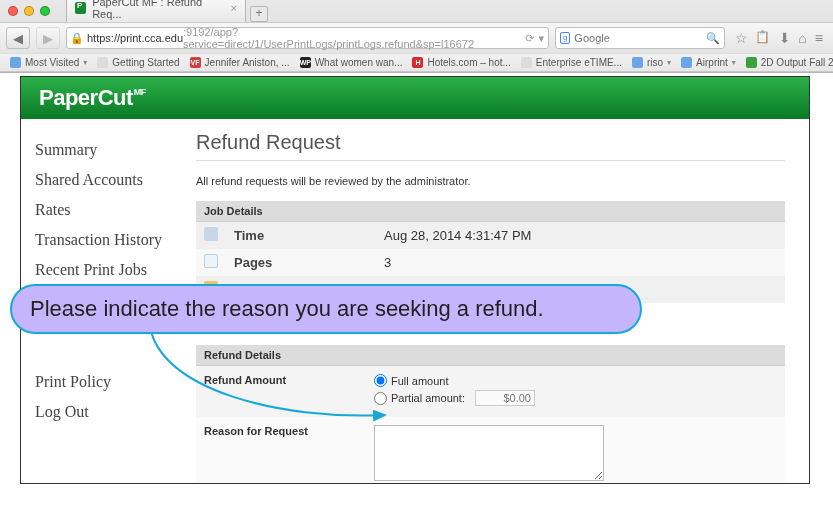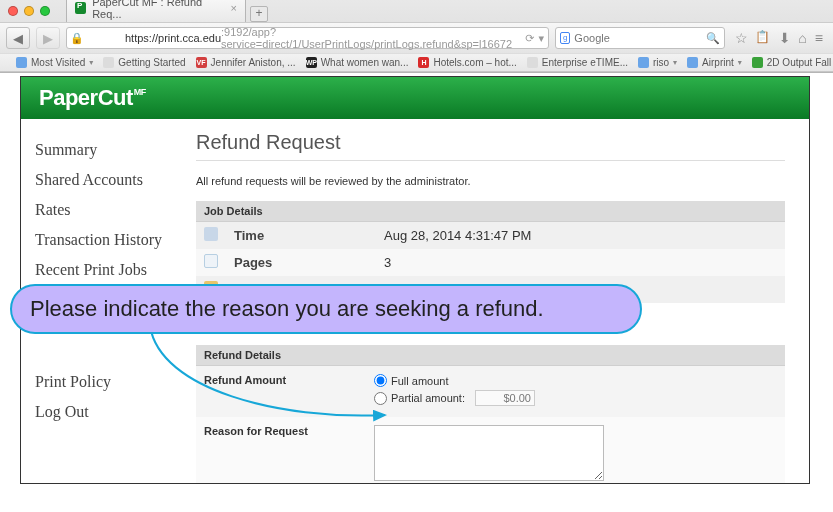--- a/index.html
+++ b/index.html
@@ -68,37 +68,37 @@
     display:flex; align-items:center; justify-content:center;
     color:#777; font-size:13px;
   }
   .urlbar {
     flex:1; display:flex; align-items:center;
     border:1px solid #bfbfbf; border-radius:3px;
     background:#fff; height:22px; padding:0 4px;
     font-size:11px; color:#777;
   }
   .urlbar .lock { width:12px; height:12px; margin-right:4px; display:flex; align-items:center; justify-content:center; color:#7a7a7a;}
-  .urlbar .host { color:#333;margin-left:38px; }
+  .urlbar .host { color:#333; }
   .urlbar .rest { color:#999; }
   .urlbar .reload { margin-left:auto; color:#999; }
   .urlbar .drop { margin-left:4px; color:#999; }
   .searchbar {
     width:170px; display:flex; align-items:center;
     border:1px solid #bfbfbf; border-radius:3px;
     background:#fff; height:22px; padding:0 4px;
     font-size:11px; color:#999;
   }
   .searchbar .g { width:12px;height:12px;border:1px solid #4285f4;border-radius:2px;font-size:8px;text-align:center;line-height:10px;color:#4285f4;margin-right:4px;}
   .searchbar input { border:none; outline:none; width:100%; font-size:11px; color:#333; }
   .searchbar .mag { margin-left:auto; color:#999; }
   .toolicons { display:flex; gap:8px; color:#888; font-size:14px; padding:0 4px; }
   .bookbar {
     display:flex; align-items:center; gap:10px;
-    padding: 3px 16px;
+    padding: 3px 10px;
     background: linear-gradient(#f2f2f2,#e7e7e7);
     border-top:1px solid #ddd; border-bottom:1px solid #c7c7c7;
     font-size:10px; color:#555;
   }
   .bm { display:flex; align-items:center; gap:4px; cursor:pointer; white-space:nowrap; }
   .bm .sq { width:11px; height:11px; border-radius:2px; display:inline-block; }
   .bm .caret { font-size:8px; color:#888; }
 
   
   .frame {

